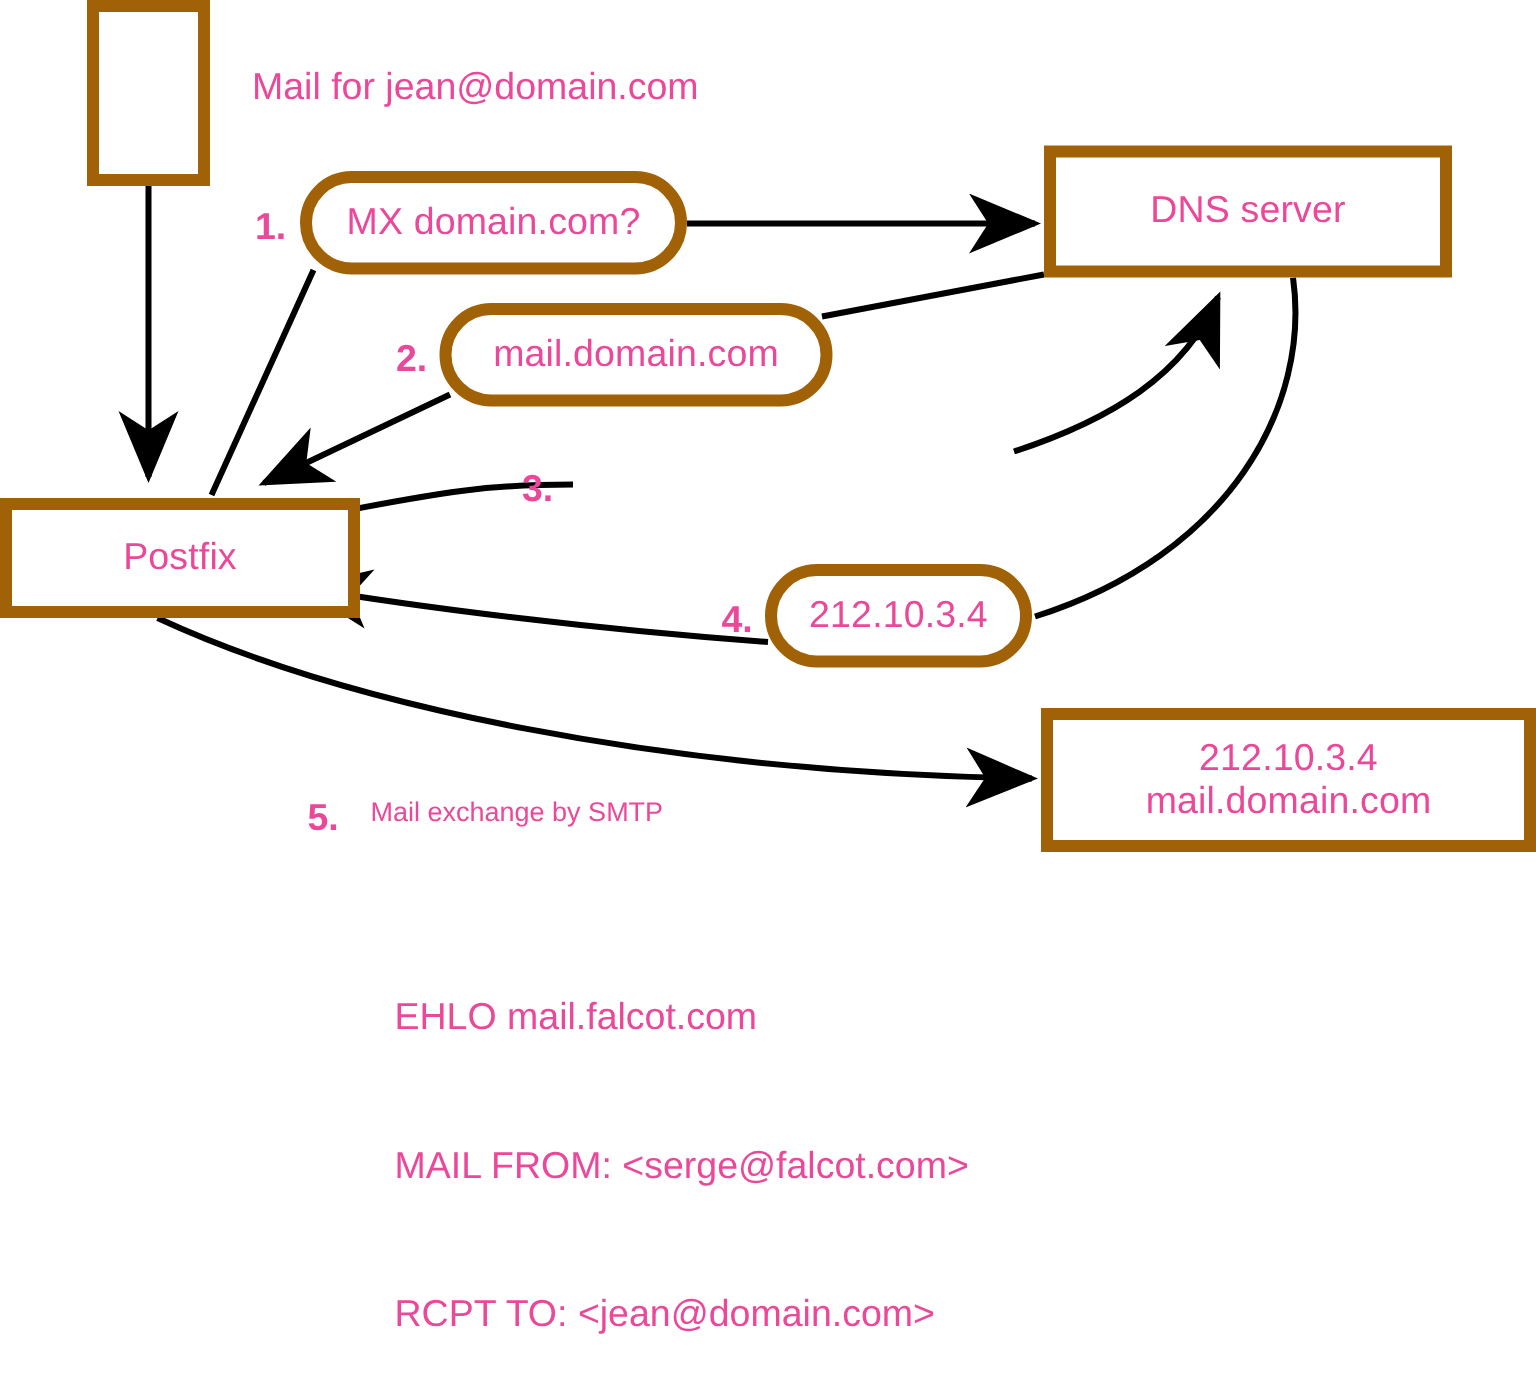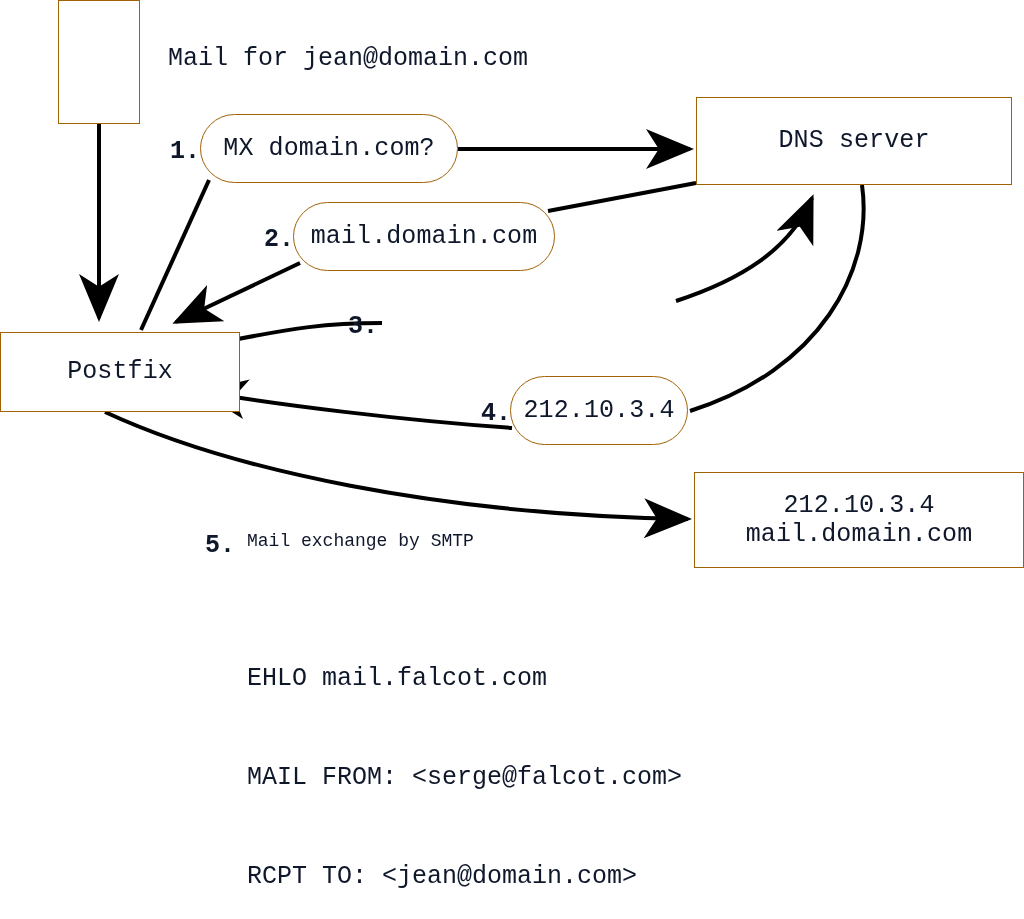--- a/index.html
+++ b/index.html
@@ -6,35 +6,35 @@
     margin: 0;
     padding: 0;
     background: #ffffff;
   }
   #stage {
     position: relative;
     width: 1024px;
     height: 919px;
     background: #ffffff;
     overflow: hidden;
-    font-family: Liberation Mono, monospace;
-    color: #0f172a;
+    font-family: Liberation Sans, sans-serif;
+    color: #ec4899;
   }
   #wires {
     position: absolute;
     left: 0;
     top: 0;
     width: 1024px;
     height: 919px;
   }
   .node {
     position: absolute;
     box-sizing: border-box;
     background: #ffffff;
-    border: 1px solid #a16207;
+    border: 8px solid #a16207;
     display: flex;
     align-items: center;
     justify-content: center;
     text-align: center;
     z-index: 3;
   }
   .node.rect { border-radius: 0; }
   .node.bubble { border-radius: 40px; }
   .node-label {
     font-size: 25px;
@@ -59,21 +59,21 @@
   .step-title {
     font-size: 18px;
   }
   .transcript {
     position: absolute;
     font-size: 25px;
     line-height: 33px;
     white-space: pre;
     z-index: 4;
   }
-  .transcript div { min-height: 33px; }
+  .transcript div { min-height: 33px; margin-left: 16px; }
 </style>
 </head>
 <body>
 
 <div id="stage">
 
   <svg id="wires" viewBox="0 0 1024 919" xmlns="http://www.w3.org/2000/svg">
     <defs>
       <marker id="ah" markerWidth="14" markerHeight="14" refX="11" refY="5" orient="auto" markerUnits="strokeWidth">
         <path d="M0,0 L12,5 L0,10 L3.2,5 z" fill="#000000"></path>
@@ -100,21 +100,21 @@
   <div class="node rect" style="left:58px; top:0px; width:82px; height:124px;">
     <span class="node-label"></span>
   </div>
 
   <div class="plain-text caption" style="left:168px; top:44px;">Mail for jean@domain.com</div>
 
   <div class="node rect" style="left:0px; top:332px; width:240px; height:80px;">
     <span class="node-label">Postfix</span>
   </div>
 
-  <div class="node rect" style="left:696px; top:97px; width:316px; height:88px;">
+  <div class="node rect" style="left:696px; top:97px; width:272px; height:88px;">
     <span class="node-label">DNS server</span>
   </div>
 
   <div class="node rect" style="left:694px; top:472px; width:330px; height:96px; flex-direction:column;">
     <span class="node-label">212.10.3.4</span>
     <span class="node-label">mail.domain.com</span>
   </div>
 
   <div class="plain-text step-num" style="left:170px; top:137px;">1.</div>
   <div class="node bubble" style="left:200px; top:114px; width:258px; height:69px;">

